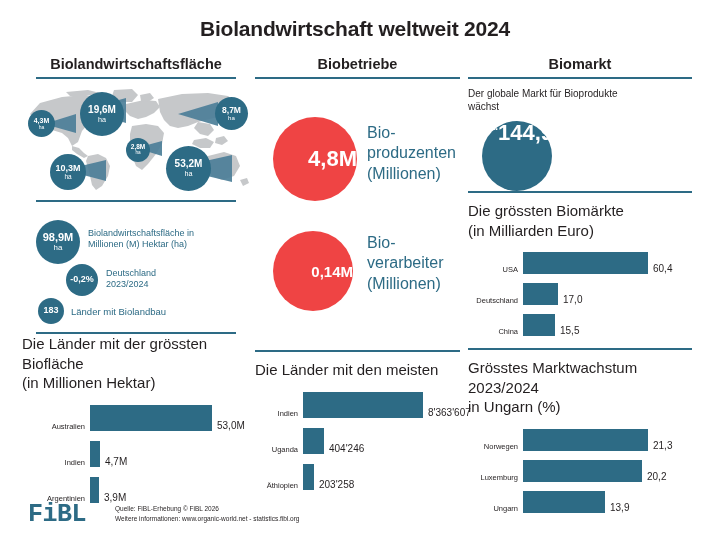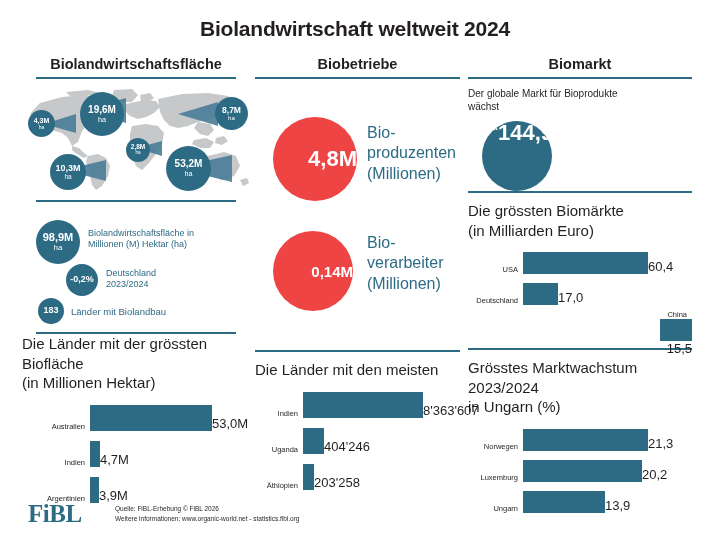--- a/index.html
+++ b/index.html
@@ -110,30 +110,30 @@
   .bar-row {
     display: flex; align-items: flex-end;
   }
   .bar-label {
     font-size: 7.5px; color: #231f20;
     text-align: right; padding-right: 5px;
     flex: 0 0 auto;
   }
   .bar-fill { background: #2d6b85; flex: 0 0 auto; }
   .bar-val {
-    font-size: 13px; color: #231f20; 
+    font-size: 10px; color: #231f20; padding-left: 5px;
     white-space: nowrap; flex: 0 0 auto;
   }
 
   
   .footer { position: absolute; left: 0; top: 498px; width: 710px; height: 45px; }
   .logo {
     position: absolute; left: 28px; top: 2px;
     font-size: 25px; font-weight: bold; letter-spacing: -0.5px;
-    color: #2d6b85; font-family: Liberation Serif, serif;
+    color: #2d6b85; font-family: Liberation Mono, monospace;
   }
   .credit {
     position: absolute; left: 115px; top: 6px;
     font-size: 6.5px; line-height: 1.6; color: #231f20;
   }
 </style>
 </head>
 <body>
 
 <div class="page">
@@ -349,21 +349,21 @@
         <div class="bar-row" style="height:26px;">
           <div class="bar-label" style="width:55px;">USA</div>
           <div class="bar-fill" style="width:125px; height:22px;"></div>
           <div class="bar-val">60,4</div>
         </div>
         <div class="bar-row" style="height:26px; margin-top:5px;">
           <div class="bar-label" style="width:55px;">Deutschland</div>
           <div class="bar-fill" style="width:35px; height:22px;"></div>
           <div class="bar-val">17,0</div>
         </div>
-        <div class="bar-row" style="height:26px; margin-top:5px;flex-direction:column;">
+        <div class="bar-row" style="height:26px; margin-top:5px;">
           <div class="bar-label" style="width:55px;">China</div>
           <div class="bar-fill" style="width:32px; height:22px;"></div>
           <div class="bar-val">15,5</div>
         </div>
       </div>
     </div>
 
     <div class="sec-divider" style="width:224px; margin-top:12px;"></div>
 
     <div style="margin-top:8px;">

